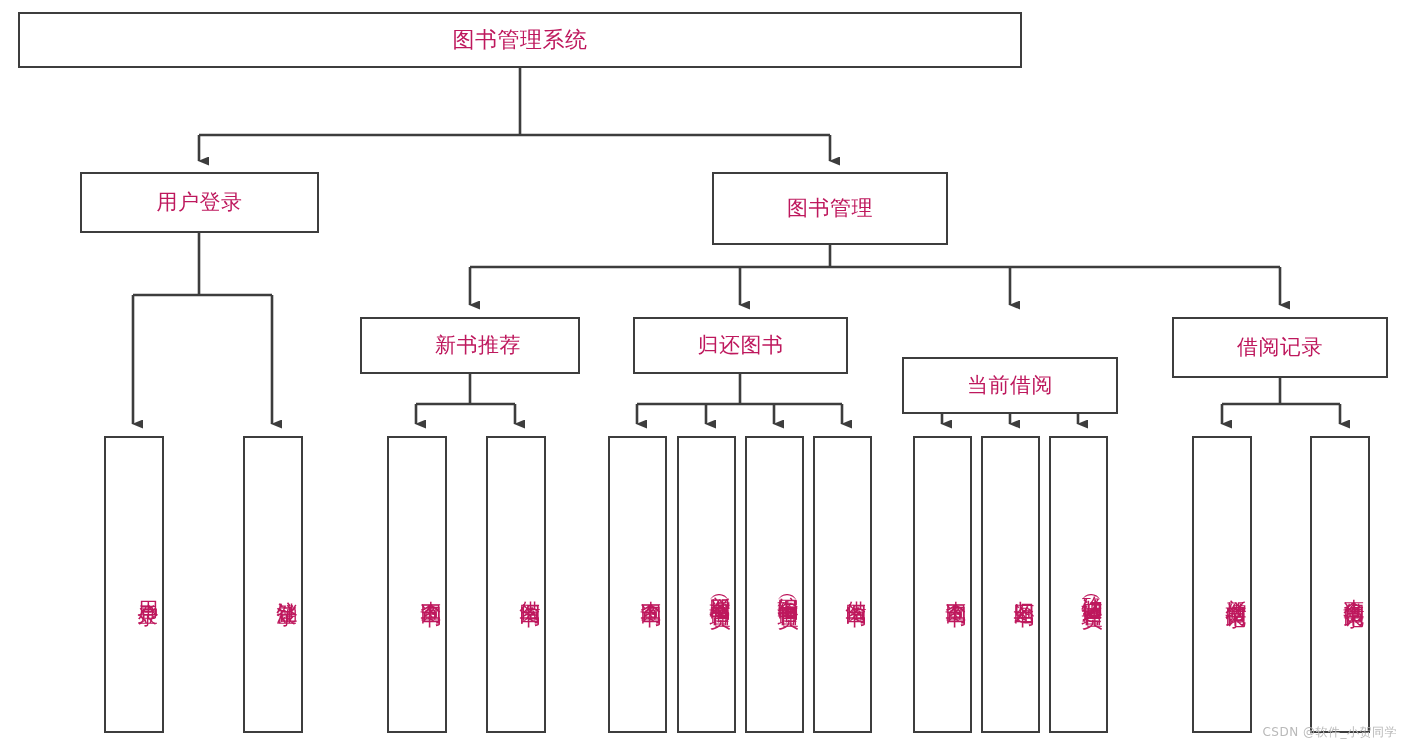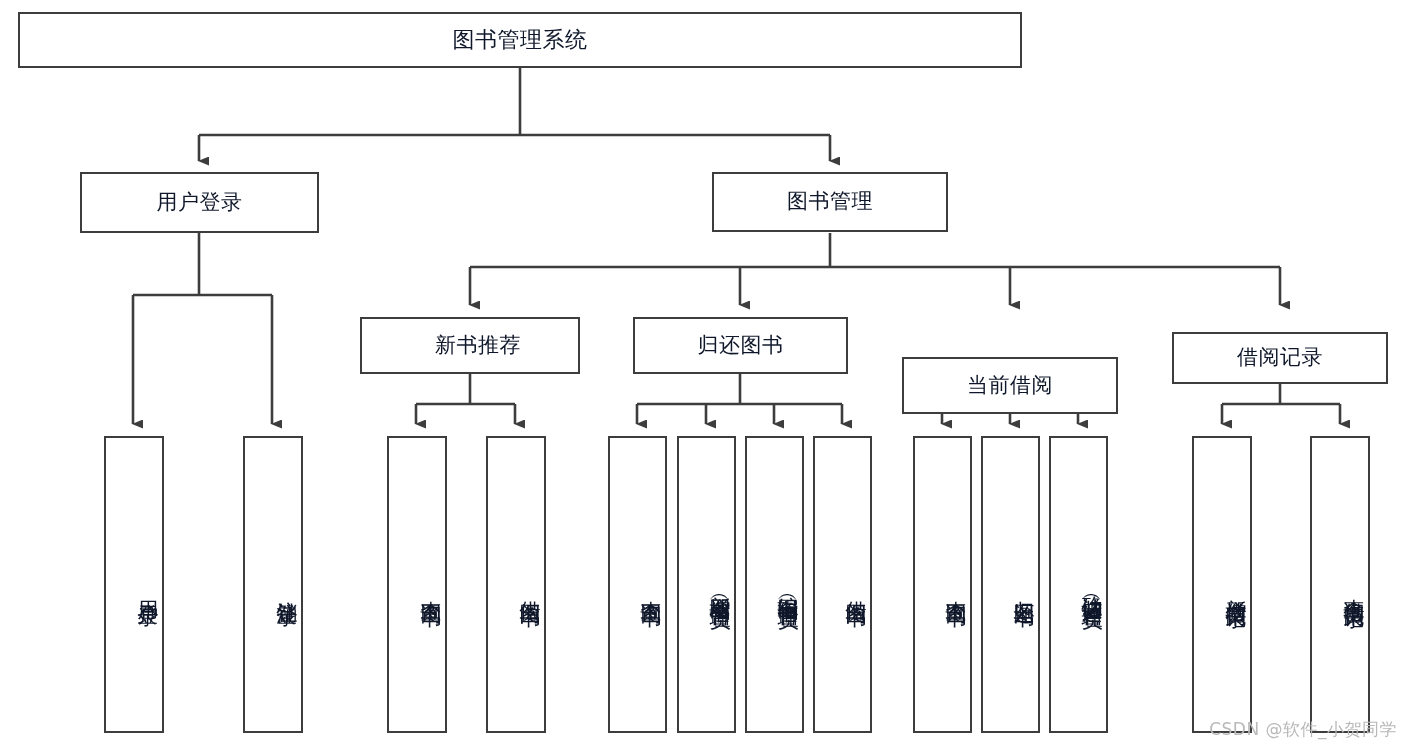--- a/index.html
+++ b/index.html
@@ -27,21 +27,21 @@
     pointer-events: none;
   }
   .node {
     position: absolute;
     box-sizing: border-box;
     background: #ffffff;
     border: 2px solid #3d3d3d;
     display: flex;
     align-items: center;
     justify-content: center;
-    color: #0f172a;
+    color: #be185d;
   }
   .node.horiz {
     font-size: 21px;
     letter-spacing: 0.5px;
     line-height: 1.2;
   }
   .node.root {
     font-size: 22px;
   }
   .node.vert {
@@ -59,21 +59,21 @@
   }
   .node.vert .lbl {
     writing-mode: vertical-rl;
     text-orientation: upright;
     white-space: nowrap;
   }
   #watermark {
     position: absolute;
     right: 8px;
     bottom: 6px;
-    font-size: 17px;
+    font-size: 12px;
     color: #b9b9b9;
     letter-spacing: 0.5px;
     white-space: nowrap;
     user-select: none;
   }
 </style>
 </head>
 <body>
 
 <div id="canvas">
@@ -128,34 +128,34 @@
     </g>
   </svg>
 
   <div class="node horiz root" style="left:18px; top:12px; width:1004px; height:56px;">
     <span class="lbl">图书管理系统</span>
   </div>
 
   <div class="node horiz" style="left:80px; top:172px; width:239px; height:61px;">
     <span class="lbl">用户登录</span>
   </div>
-  <div class="node horiz" style="left:712px; top:172px; width:236px; height:60px;">
+  <div class="node horiz" style="left:712px; top:172px; width:236px; height:73px;">
     <span class="lbl">图书管理</span>
   </div>
 
   <div class="node horiz" style="left:360px; top:317px; width:220px; height:57px;padding-left:16px;">
     <span class="lbl">新书推荐</span>
   </div>
   <div class="node horiz" style="left:633px; top:317px; width:215px; height:57px;">
     <span class="lbl">归还图书</span>
   </div>
   <div class="node horiz" style="left:902px; top:317px; width:216px; height:57px;margin-top:40px;">
     <span class="lbl">当前借阅</span>
   </div>
-  <div class="node horiz" style="left:1172px; top:317px; width:216px; height:52px;margin-top:15px;">
+  <div class="node horiz" style="left:1172px; top:317px; width:216px; height:61px;">
     <span class="lbl">借阅记录</span>
   </div>
 
   <div class="node vert" style="left:104px; top:436px; width:60px; height:297px;">
     <span class="lbl">用户登录</span>
   </div>
   <div class="node vert" style="left:243px; top:436px; width:60px; height:297px;">
     <span class="lbl">注销登录</span>
   </div>
 

